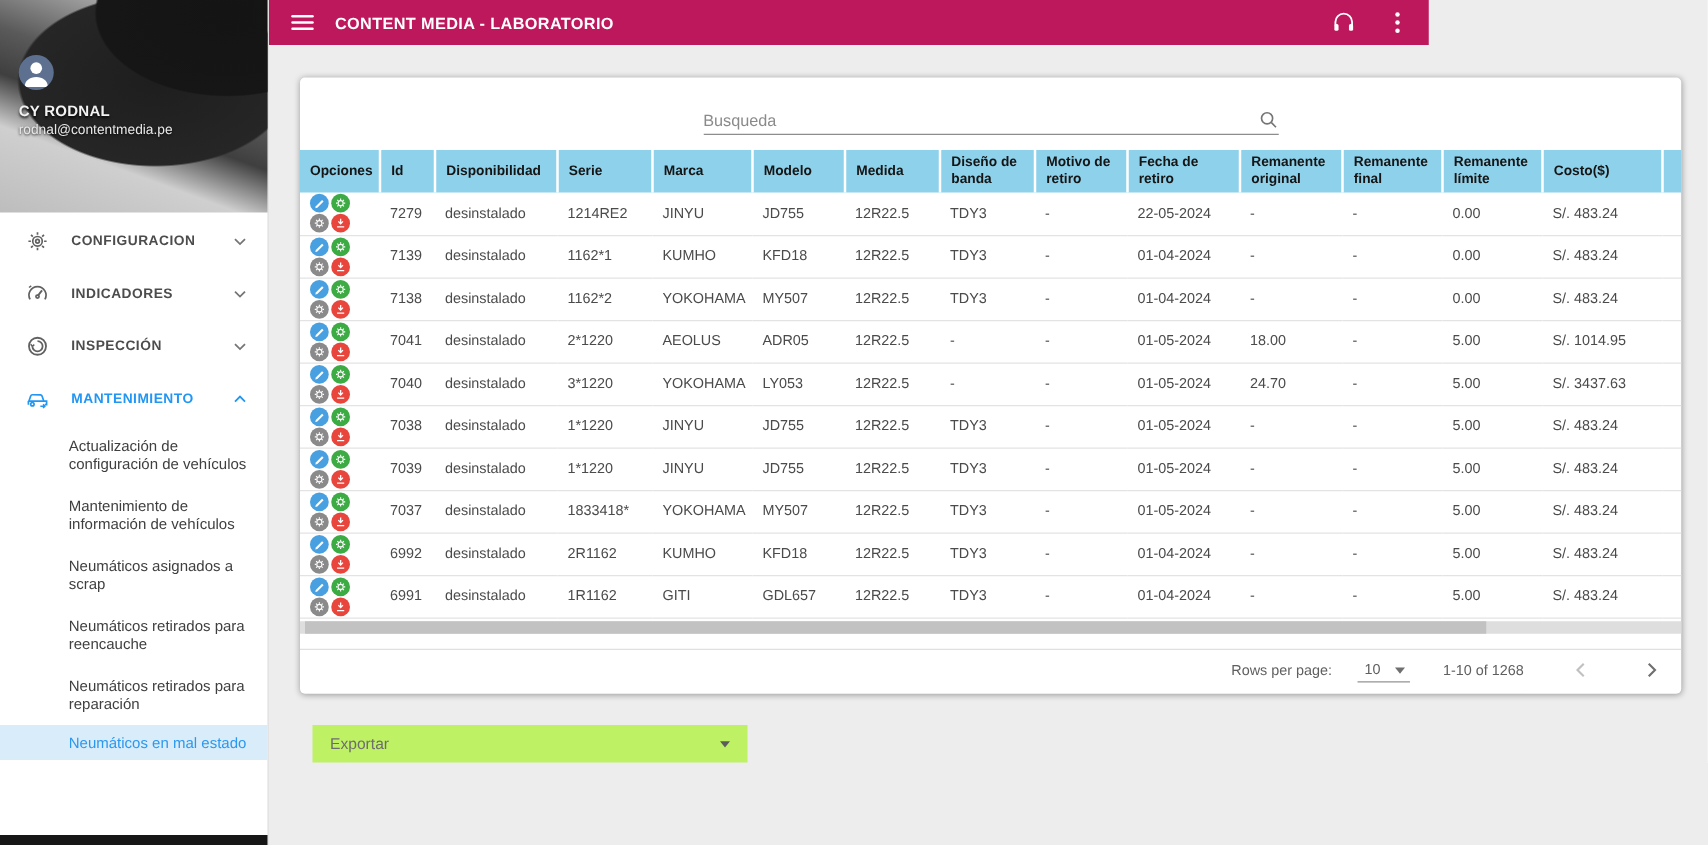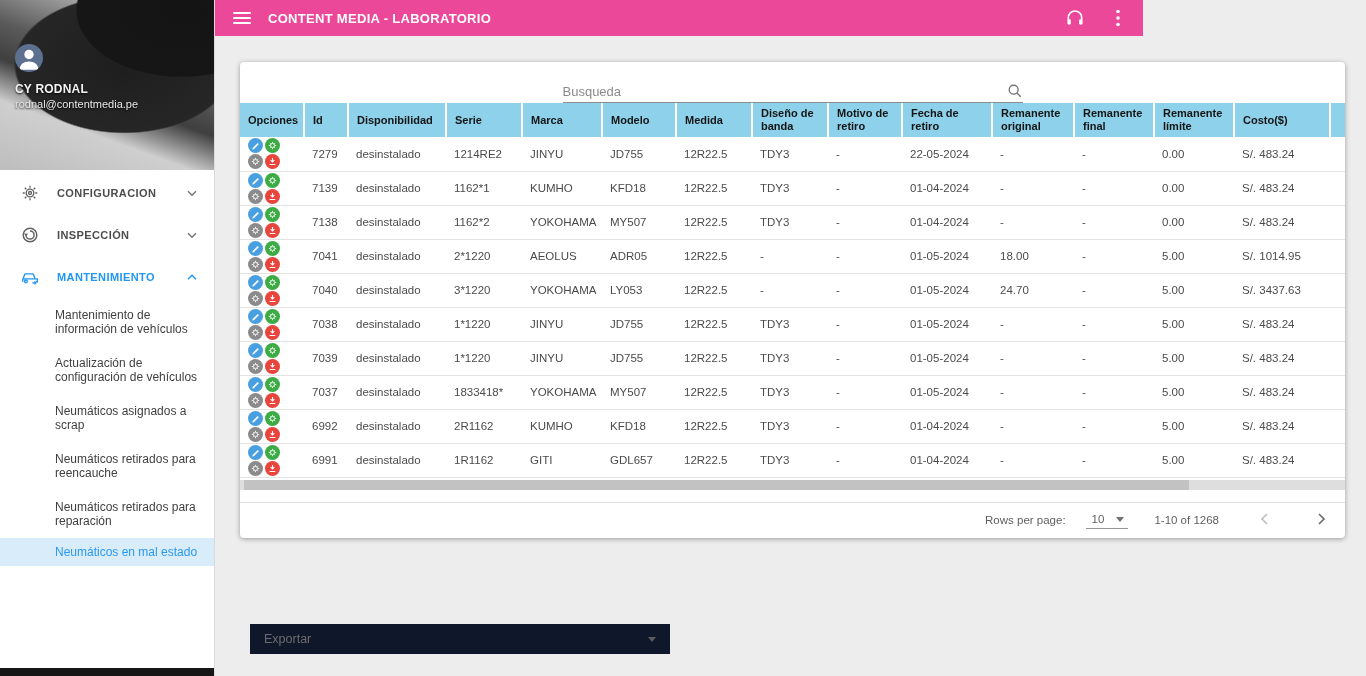--- a/index.html
+++ b/index.html
@@ -26,41 +26,41 @@
   .menu-item .mi-icon { width:20px; height:20px; flex:none; margin-right:17px; }
   .menu-item .mi-label { flex:1; font-size:11px; font-weight:bold; color:#4c4c4c; letter-spacing:.4px; }
   .menu-item .mi-chevron { width:16px; height:16px; flex:none; }
   .menu-item.active .mi-label { color:#2196f3; }
   .submenu { }
   .submenu-item { padding:10px 14px 10px 55px; font-size:12px; line-height:14px; color:#3f3f3f; cursor:pointer; }
   .submenu-item.active { background:#d8ecf9; color:#2b98f0; padding-top:7px; padding-bottom:7px; }
   .sidebar-strip { position:absolute; left:0; bottom:0; width:100%; height:8px; background:#161616; }
 
   
-  .topbar { position:absolute; left:215px; top:0; width:928px; height:36px; background:#ec4899;
+  .topbar { position:absolute; left:215px; top:0; width:928px; height:36px; background:#be185d;
     display:flex; align-items:center; padding:0 18px; }
   .hamburger { width:18px; height:12px; display:flex; flex-direction:column; justify-content:space-between; cursor:pointer; }
   .hamburger span { display:block; height:2px; background:#fff; border-radius:1px; }
   .topbar-title { color:#fff; font-size:13px; font-weight:bold; letter-spacing:.3px; margin-left:17px; }
   .topbar-right { margin-left:auto; display:flex; align-items:center; }
   .tb-icon { width:20px; height:20px; cursor:pointer; }
   .tb-icon.kebab { width:14px; margin-left:26px; }
 
   
   .card { position:absolute; left:240px; top:62px; width:1105px; background:#fff;
     border-radius:4px; box-shadow:0 1px 5px rgba(0,0,0,.35); }
   .card-header { height:44px; background:#4b4b4b; border-radius:4px 4px 0 0;
     display:flex; align-items:center; padding:0 12px 0 18px; }
   .card-title { color:#fff; font-size:14px; font-weight:bold; letter-spacing:.2px; }
   .fab { margin-left:auto; width:34px; height:34px; border-radius:50%; background:#4a82e4;
     border:none; display:flex; align-items:center; justify-content:center; cursor:pointer;
     box-shadow:0 1px 3px rgba(0,0,0,.4); }
   .fab svg { width:18px; height:18px; }
 
-  .search-row { height:41px; display:flex; align-items:flex-end; justify-content:center; }
+  .search-row { height:58px; display:flex; align-items:flex-end; justify-content:center; padding-bottom:12px; }
   .search-box { width:460px; border-bottom:1px solid #8d8d8d; display:flex; align-items:center; padding-bottom:3px; }
   .search-box input { border:none; outline:none; flex:1; font-size:13px; color:#424242;
     font-family:"Liberation Sans", sans-serif; background:transparent; }
   .search-box input::placeholder { color:#8a8a8a; }
   .search-box svg { width:16px; height:16px; flex:none; }
 
   table.data { width:1105px; border-collapse:collapse; table-layout:fixed; }
   table.data th { background:#8ed1ea; font-size:11px; font-weight:bold; color:#151515;
     text-align:left; padding:4px 3px 4px 8px; height:30px; line-height:13px;
     border-right:2px solid #fff; vertical-align:middle; }
@@ -82,22 +82,22 @@
     display:flex; align-items:center; justify-content:flex-end; padding-right:14px;
     font-size:11.5px; color:#5f5f5f; }
   .rpp-select { display:flex; align-items:center; border-bottom:1px solid #949494;
     margin:0 26px 0 20px; padding:2px 4px 3px 6px; cursor:pointer; }
   .rpp-select .caret { width:0; height:0; border-left:4px solid transparent; border-right:4px solid transparent;
     border-top:5px solid #6f6f6f; margin-left:12px; }
   .page-chevron { background:none; border:none; width:20px; height:20px; padding:0; margin-left:36px; cursor:pointer; }
   .page-chevron svg { width:18px; height:18px; }
 
   
-  .export-select { position:absolute; left:250px; top:624px; width:420px; height:30px;
-    background:#0f172a; display:flex; align-items:center; padding:0 14px; cursor:pointer; }
+  .export-select { position:absolute; left:250px; top:580px; width:348px; height:30px;
+    background:#bef264; display:flex; align-items:center; padding:0 14px; cursor:pointer; }
   .export-label { font-size:12.5px; color:#6d6d6d; }
   .export-caret { margin-left:auto; width:0; height:0; border-left:4px solid transparent;
     border-right:4px solid transparent; border-top:5px solid #5c5c5c; }
 </style>
 </head>
 <body>
 
 <svg width="0" height="0" style="position:absolute">
   <defs>
     <symbol id="sym-pencil" viewBox="0 0 11 11">
@@ -135,20 +135,32 @@
           <circle cx="11" cy="11" r="4.2"></circle>
           <circle cx="11" cy="11" r="1.6"></circle>
           <path d="M11 3v2.2 M11 16.8V19 M3 11h2.2 M16.8 11H19 M5.3 5.3l1.6 1.6 M15.1 15.1l1.6 1.6 M16.7 5.3l-1.6 1.6 M6.9 15.1l-1.6 1.6"></path>
         </svg>
       <span class="mi-label">CONFIGURACION</span>
       <svg class="mi-chevron" viewBox="0 0 18 18" fill="none" stroke="#757575" stroke-width="1.6">
           <path d="M4.5 7 L9 11.5 L13.5 7"></path>
         </svg>
     </div>
     <div class="menu-item">
+      <svg class="mi-icon" viewBox="0 0 22 22" fill="none" stroke="#616161" stroke-width="1.5">
+          <path d="M4.5 16 a7.5 7.5 0 1 1 13 0"></path>
+          <path d="M11 13 L15 8" stroke-width="1.7"></path>
+          <circle cx="11" cy="13.5" r="1.4"></circle>
+          <path d="M3.5 5.5 L5.5 4" stroke-width="1.3"></path>
+        </svg>
+      <span class="mi-label">INDICADORES</span>
+      <svg class="mi-chevron" viewBox="0 0 18 18" fill="none" stroke="#757575" stroke-width="1.6">
+          <path d="M4.5 7 L9 11.5 L13.5 7"></path>
+        </svg>
+    </div>
+    <div class="menu-item">
       <svg class="mi-icon" viewBox="0 0 22 22" fill="none" stroke="#616161" stroke-width="1.6">
           <circle cx="11" cy="11" r="7.5"></circle>
           <path d="M11 6.5 a4.5 4.5 0 1 1 -4.5 4.5"></path>
           <path d="M6.5 11 L5 9.3 M6.5 11 L8.2 9.6" stroke-width="1.3"></path>
         </svg>
       <span class="mi-label">INSPECCIÓN</span>
       <svg class="mi-chevron" viewBox="0 0 18 18" fill="none" stroke="#757575" stroke-width="1.6">
           <path d="M4.5 7 L9 11.5 L13.5 7"></path>
         </svg>
     </div>
@@ -160,22 +172,22 @@
           <circle cx="6.5" cy="15.8" r="1.5"></circle>
           <path d="M13.5 17.5 h4 m-1.6-1.6 1.6 1.6 -1.6 1.6" stroke-width="1.3"></path>
         </svg>
       <span class="mi-label">MANTENIMIENTO</span>
       <svg class="mi-chevron" viewBox="0 0 18 18" fill="none" stroke="#2196f3" stroke-width="1.6">
           <path d="M4.5 11.5 L9 7 L13.5 11.5"></path>
         </svg>
     </div>
 
     <div class="submenu">
+        <div class="submenu-item">Actualización de configuración de vehículos</div>
         <div class="submenu-item">Mantenimiento de información de vehículos</div>
-        <div class="submenu-item">Actualización de configuración de vehículos</div>
         <div class="submenu-item">Neumáticos asignados a scrap</div>
         <div class="submenu-item">Neumáticos retirados para reencauche</div>
         <div class="submenu-item">Neumáticos retirados para reparación</div>
         <div class="submenu-item active">Neumáticos en mal estado</div>
       </div>
 
   </div>
   <div class="sidebar-strip"></div>
 </nav>
 

